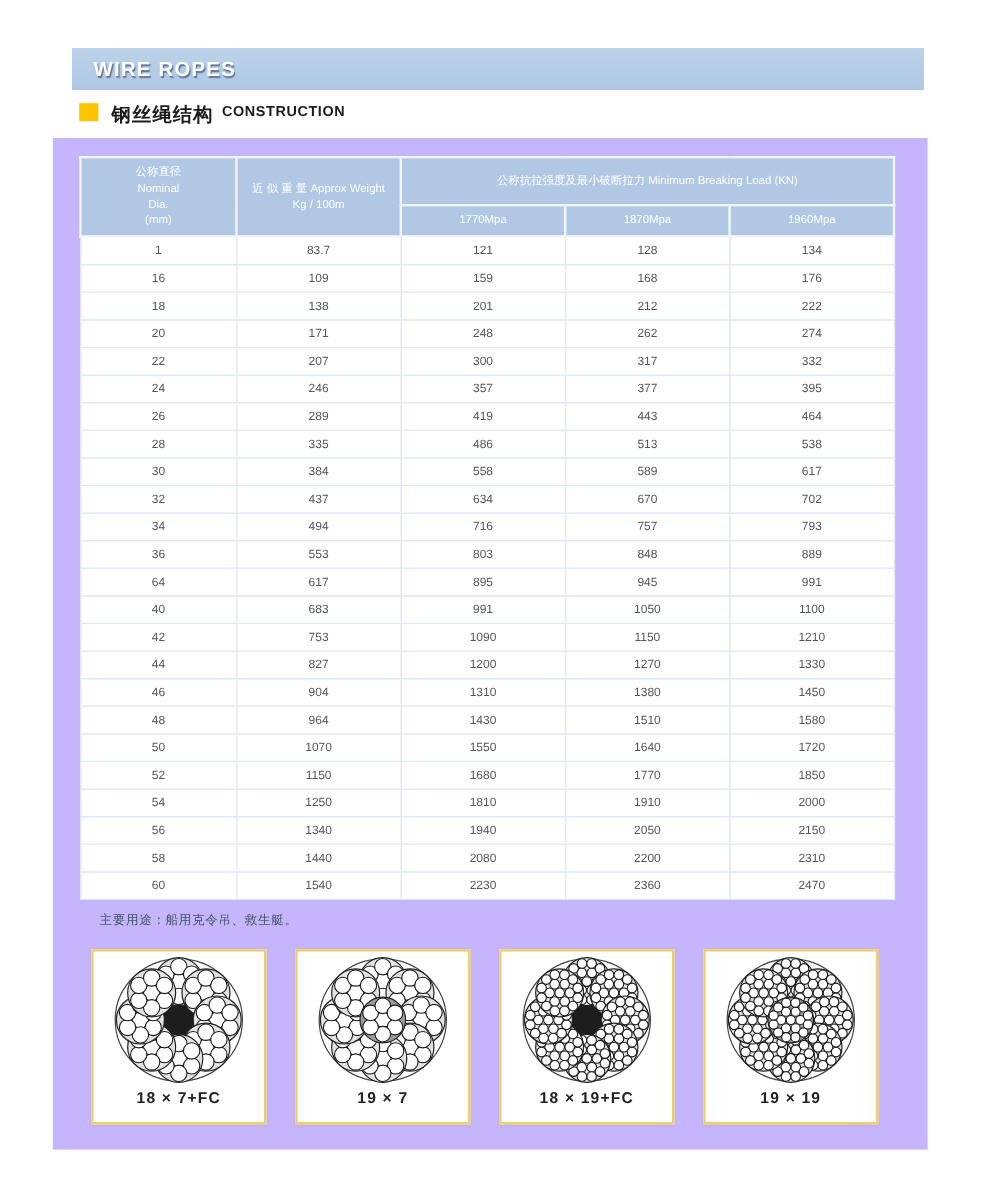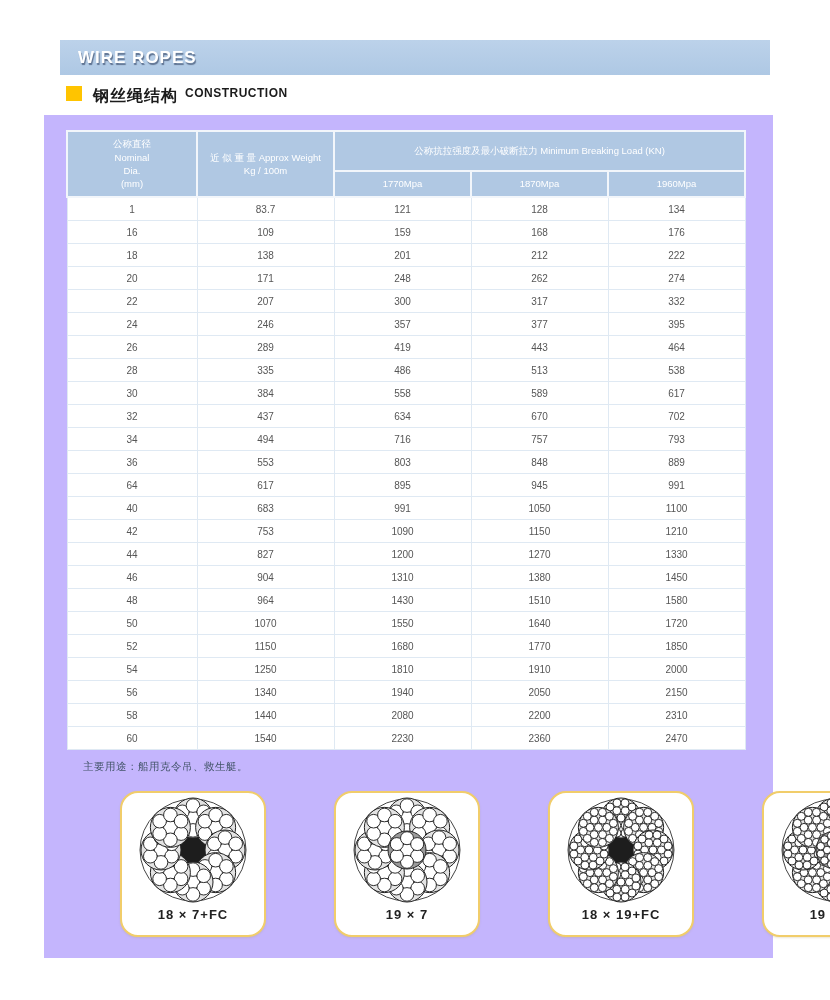--- a/index.html
+++ b/index.html
@@ -51,25 +51,24 @@
   .note{
     position:absolute;left:12px;top:645px;font-size:10.5px;color:#44556a;
     letter-spacing:0.5px;
     margin-left:27px;
   }
   .cards{
     position:absolute;left:32px;top:676px;display:flex;gap:24px;
   }
   .rope-card{
     width:146px;height:146px;background:#ffffff;
-    border:2px solid #f1cd6a;border-radius:18px;box-sizing:border-box;
+    border:2px solid #f1cd6a;border-radius:0;box-sizing:border-box;
     display:flex;flex-direction:column;align-items:center;
     padding-top:4px;
     box-shadow:0 1px 2px rgba(180,160,90,0.25);
-    margin-left:44px;
   }
   .rope-card-label{
     font-size:13px;font-weight:bold;color:#222222;letter-spacing:1px;
     margin-top:2px;
   }
 </style>
 </head>
 <body>
 
 <div class="banner">

